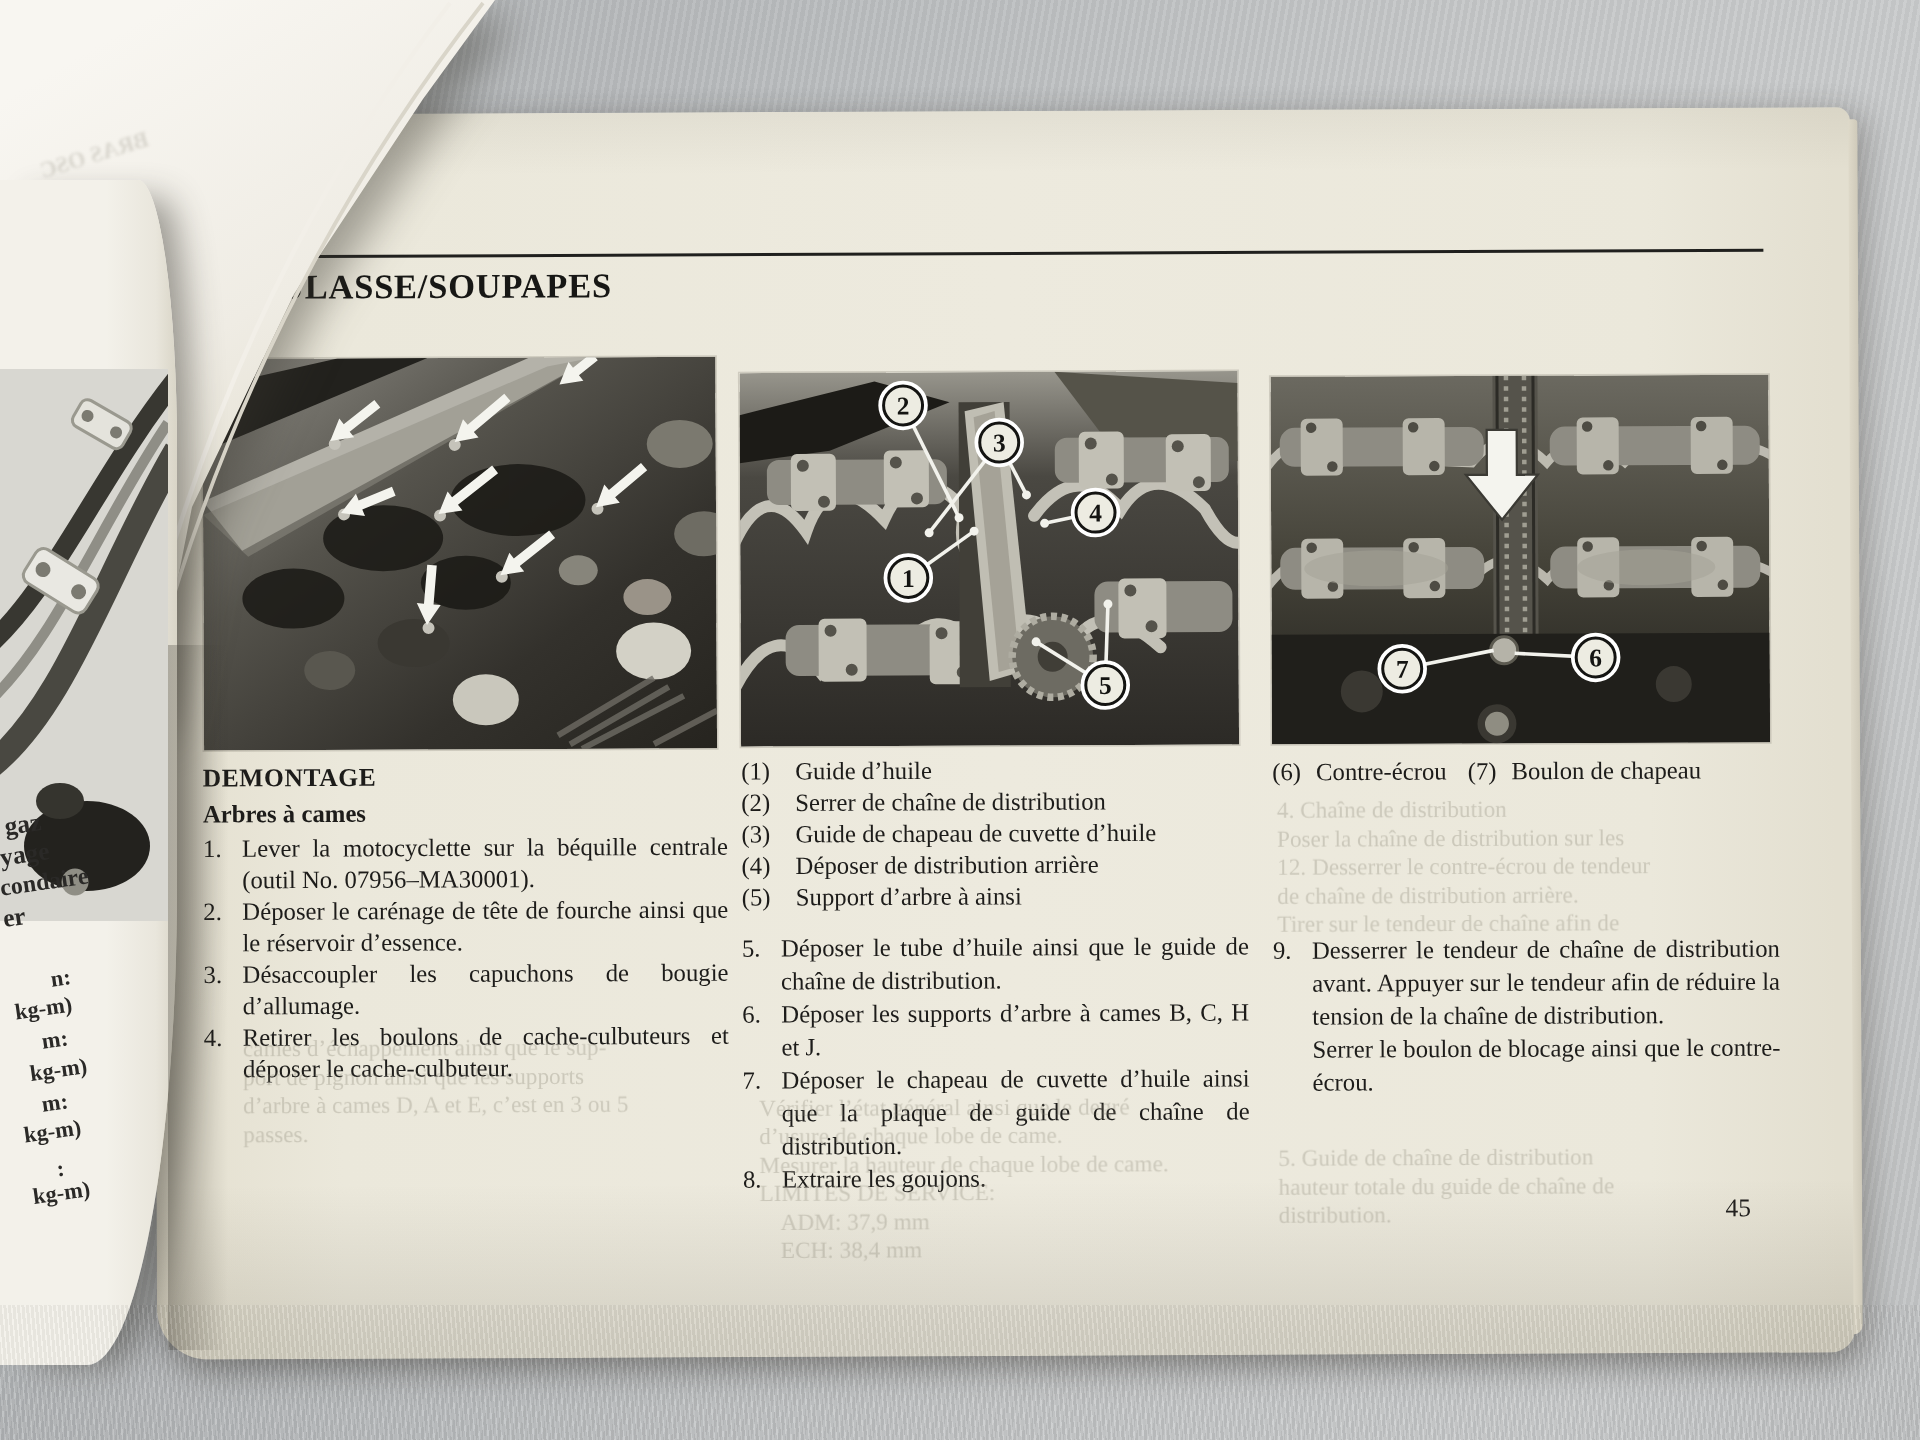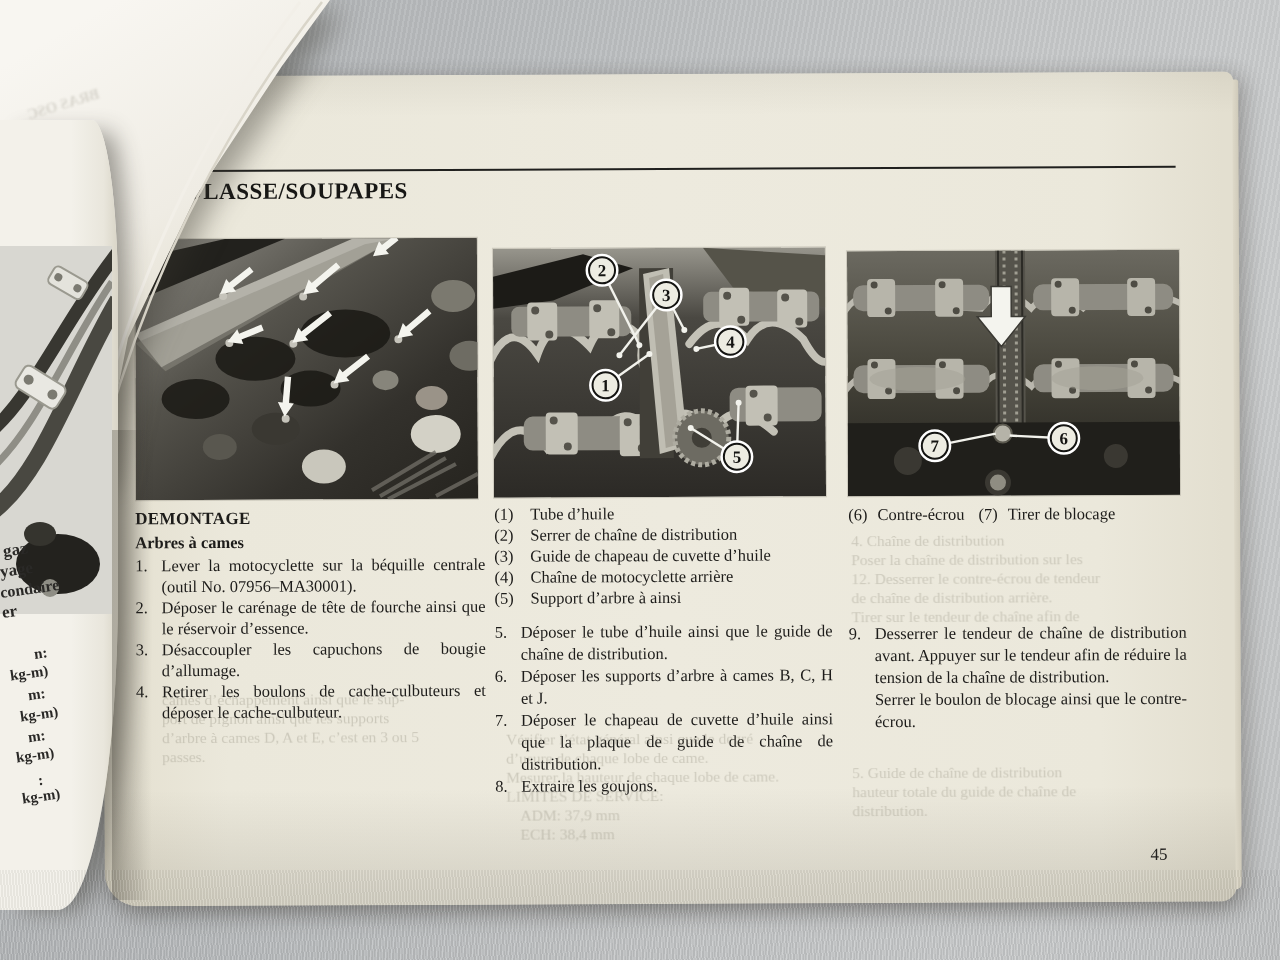--- a/index.html
+++ b/index.html
@@ -345,33 +345,33 @@
     <div class="ghost" style="left:58px;top:614px;width:330px;">
       <div>cames d’échappement ainsi que le sup-</div>
         <div>port de pignon ainsi que les supports</div>
       <div>d’arbre à cames D, A et E, c’est en 3 ou 5</div>
         <div>passes.</div>
     </div>
 
     <div class="col" style="left:391px;top:429px;width:338px;">
       <div class="legend-row">
           <span class="n">(1)</span>
-          <span>Tube d’huile</span>
+          <span>Guide d’huile</span>
         </div>
       <div class="legend-row">
           <span class="n">(2)</span>
           <span>Serrer de chaîne de distribution</span>
         </div>
       <div class="legend-row">
           <span class="n">(3)</span>
           <span>Guide de chapeau de cuvette d’huile</span>
         </div>
       <div class="legend-row">
           <span class="n">(4)</span>
-          <span>Chaîne de motocyclette arrière</span>
+          <span>Déposer de distribution arrière</span>
         </div>
       <div class="legend-row">
           <span class="n">(5)</span>
           <span>Support d’arbre à ainsi</span>
         </div>
     </div>
     <div class="col" style="left:391px;top:547px;width:338px;line-height:22px;">
       <div class="step">
           <span class="n">5.</span>
           <span class="t">Déposer le tube d’huile ainsi que le guide de chaîne de distribution.</span>
@@ -394,21 +394,21 @@
         <div>d’usure de chaque lobe de came.</div>
       <div>Mesurer la hauteur de chaque lobe de came.</div>
       <div class="bold" style="position:static;">LIMITES DE SERVICE:</div>
       <div style="padding-left:14px;">ADM:  37,9 mm</div>
       <div style="padding-left:14px;">ECH:  38,4 mm</div>
     </div>
 
     <div class="col" style="left:745px;top:431px;width:338px;">
       <div class="inline-legend">
         <span><span class="n">(6)</span><span>Contre-écrou</span></span>
-        <span><span class="n">(7)</span><span>Tirer de blocage</span></span>
+        <span><span class="n">(7)</span><span>Boulon de chapeau</span></span>
       </div>
     </div>
     <div class="ghost" style="left:748px;top:458px;width:330px;">
       <div>4.  Chaîne de distribution</div>
         <div>Poser la chaîne de distribution sur les</div>
       <div class="bold" style="position:static;">12.  Desserrer le contre-écrou de tendeur</div>
       <div>de chaîne de distribution arrière.</div>
         <div>Tirer sur le tendeur de chaîne afin de</div>
     </div>
     <div class="col" style="left:745px;top:550px;width:338px;line-height:22px;">
@@ -420,21 +420,21 @@
           <span class="n"></span>
           <span class="t">Serrer le boulon de blocage ainsi que le contre-écrou.</span>
         </div>
     </div>
     <div class="ghost" style="left:748px;top:690px;width:330px;">
       <div>5.  Guide de chaîne de distribution</div>
         <div>hauteur totale du guide de chaîne de</div>
         <div>distribution.</div>
     </div>
 
-    <div class="pagenum" style="left:1046px;top:773px;">45</div>
+    <div class="pagenum" style="left:1046px;top:724px;">45</div>
   </div>
 
   <div class="curlwrap">
     <div class="curl"></div>
   </div>
   <svg class="arcline" width="360" height="480" style="left:0;top:0;">
     <path d="M322,2 C252,92 162,232 106,430" stroke="#d9d5c9" stroke-width="2.5" fill="none"></path>
     <path d="M300,2 C236,86 150,226 98,424" stroke="#f2efe8" stroke-width="3" fill="none"></path>
   </svg>
 

